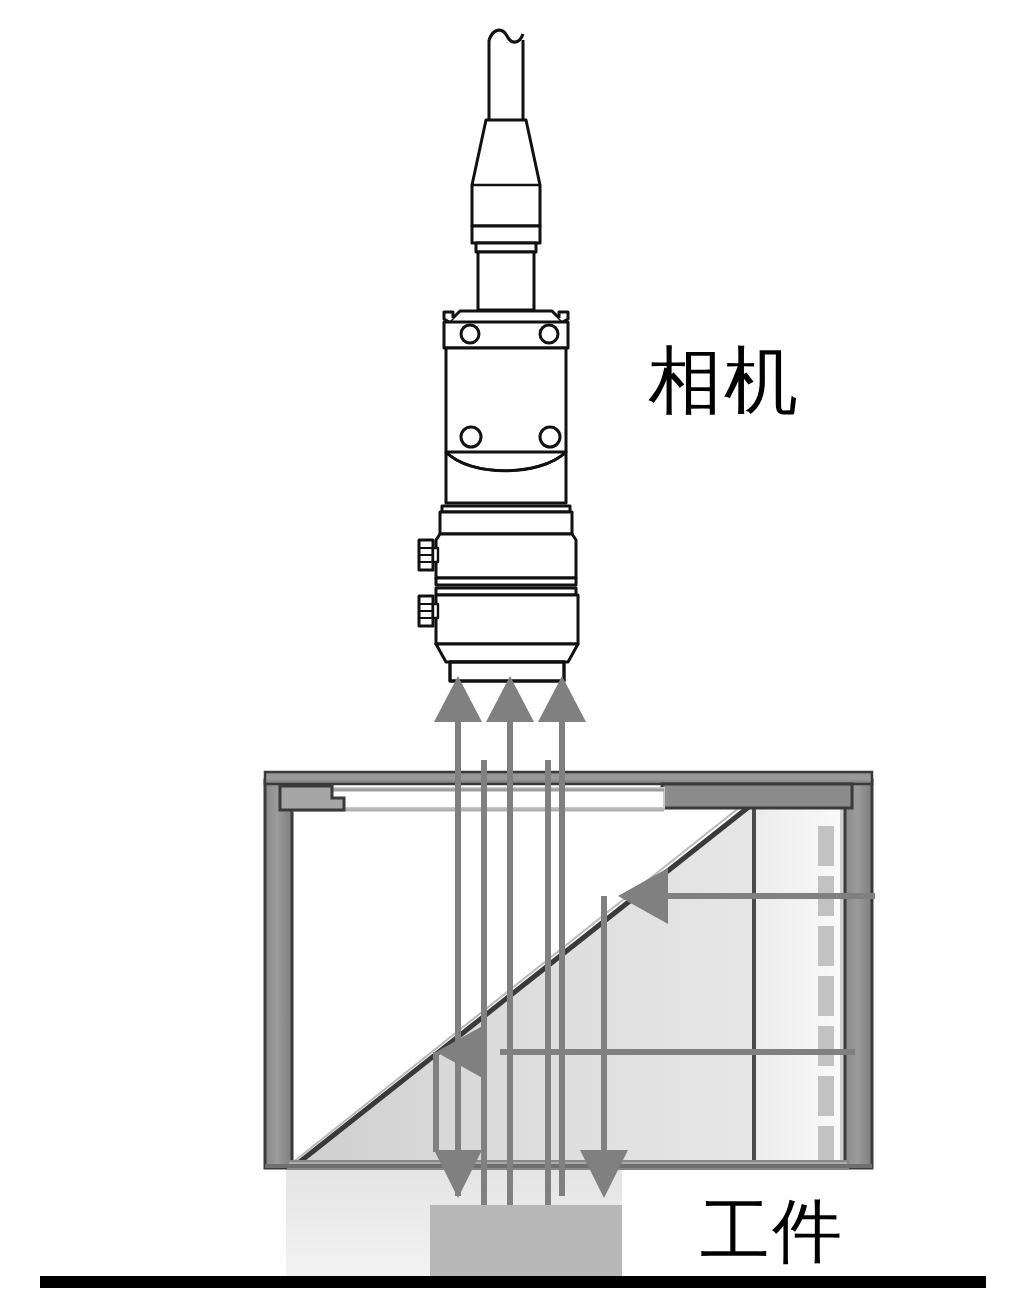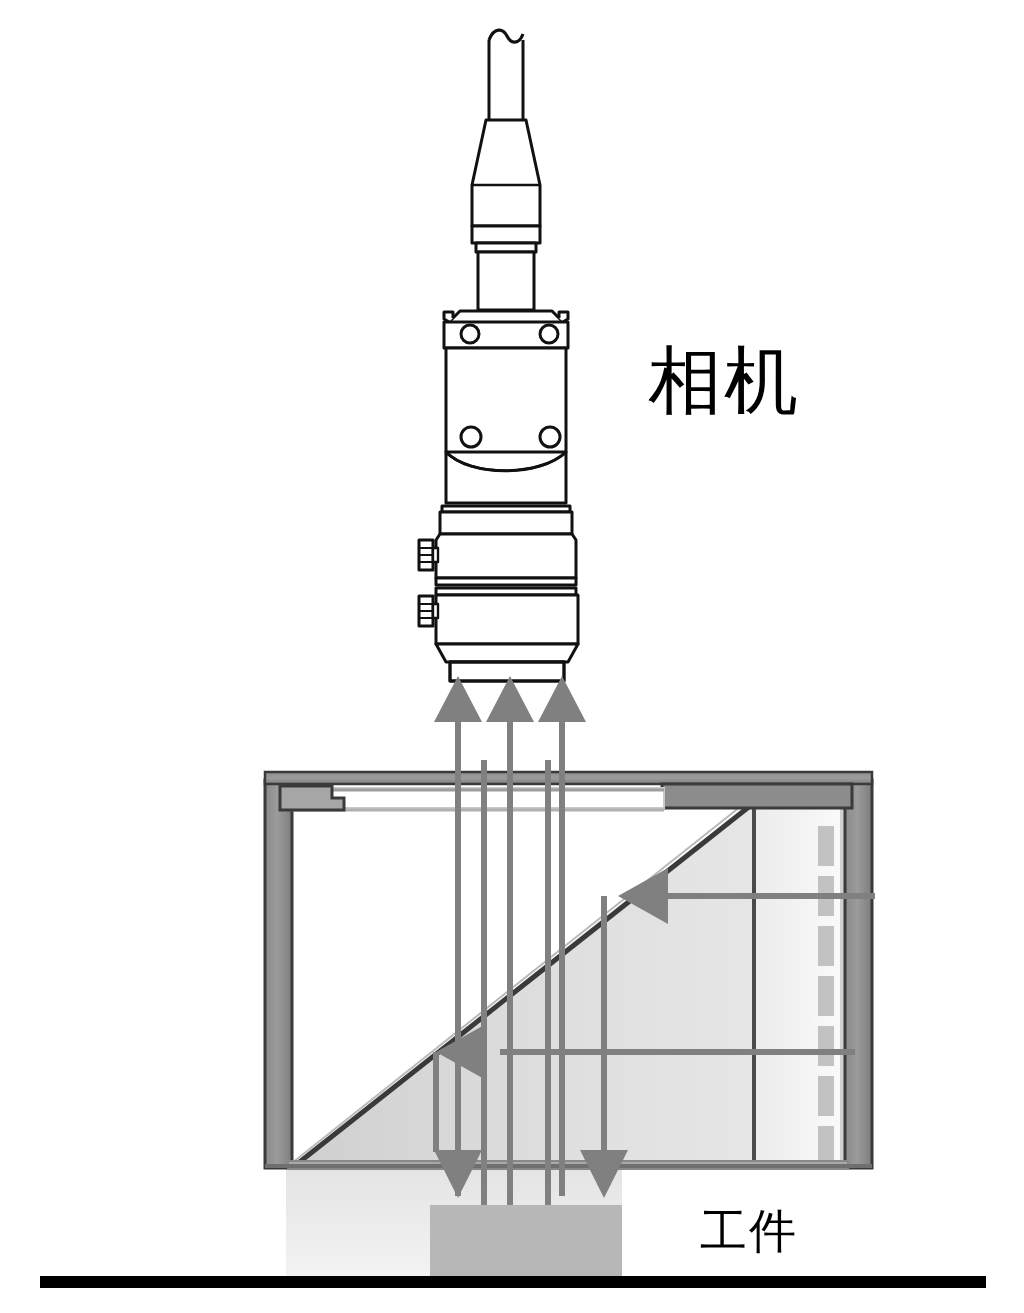--- a/index.html
+++ b/index.html
@@ -37,21 +37,21 @@
   }
   #label-camera {
     left: 648px;
     top: 337px;
     font-size: 74px;
     line-height: 86px;
   }
   #label-workpiece {
     left: 700px;
     top: 1190px;
-    font-size: 47px;
+    font-size: 70px;
     line-height: 82px;
   }
 </style>
 </head>
 <body>
 
 <div id="stage">
 
   <svg id="diagram-svg" viewBox="0 0 1024 1313" xmlns="http://www.w3.org/2000/svg">
 

